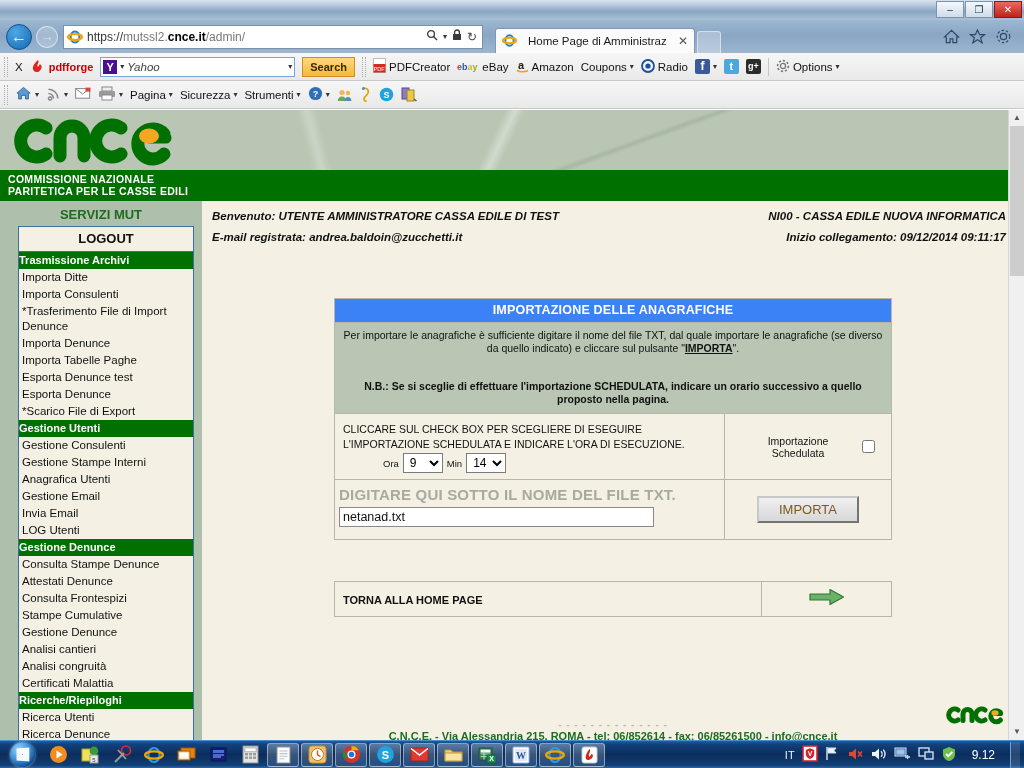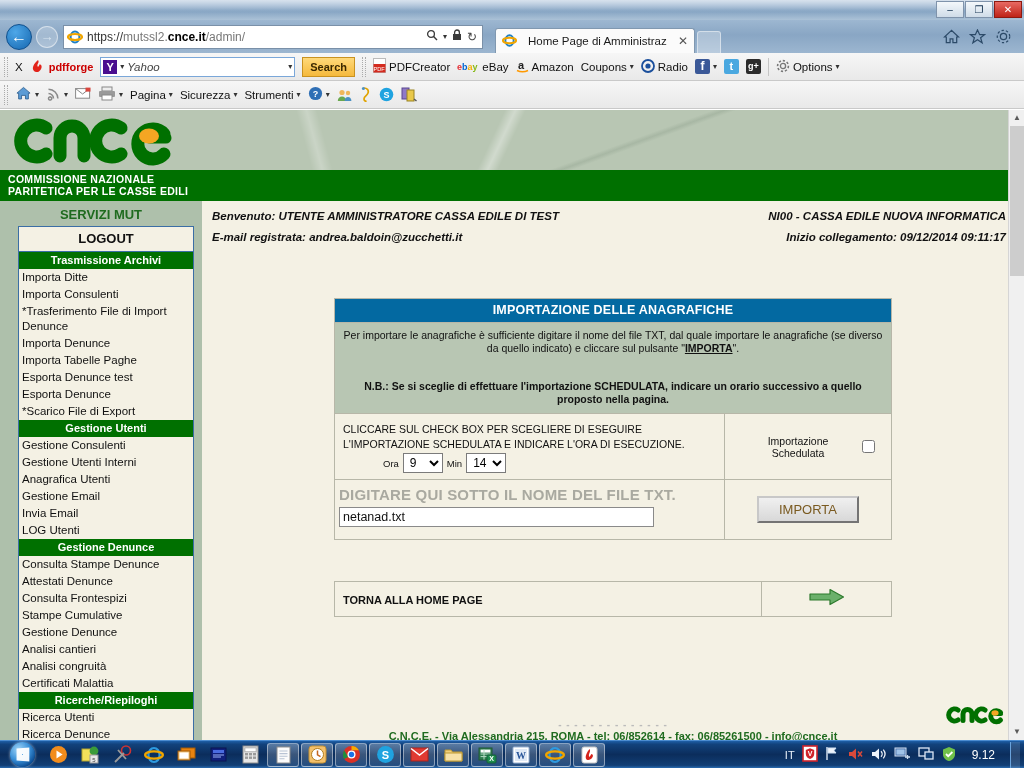--- a/index.html
+++ b/index.html
@@ -140,40 +140,40 @@
   .sb-box {
     margin: 0 8px 0 18px; background: #f4f1e4; border: 1px solid #3b6ea5;
     border-bottom: none;
   }
   .sb-logout {
     text-align: center; font-weight: bold; font-size: 13px; color: #111;
     padding: 4px 0 5px; border-bottom: 1px solid #3b6ea5;
   }
   .sb-head {
     background: #007000; color: #fff; font-weight: bold; font-size: 11px;
-    text-align: center; padding: 2px 0 3px;
+    text-align: left; padding: 2px 0 3px;
   }
   .sb-link {
     font-size: 11.5px; color: #111; padding: 1px 2px 1px 3px; line-height: 15px;
     cursor: pointer;
   }
 
   
   .content { flex: 1; background: #f4f1e4; position: relative; }
   .welcome {
     padding: 9px 18px 4px 10px; font-size: 11.5px; font-weight: bold; color: #111; font-style: italic;
   }
   .wrow { display: flex; justify-content: space-between; margin-bottom: 9px; }
   .wrow .right { text-align: right; }
 
   .form-wrap { margin: 42px auto 0; width: 558px; }
   .tbl { width: 100%; border: 1px solid #9a9a8c; border-collapse: collapse; background: #f4f1e4; }
   .tbl td { border: 1px solid #b7b7a8; padding: 0; vertical-align: top; }
   .tbl-title {
-    background: #0369a1; color: #fff; text-align: center; font-weight: bold;
+    background: #3b82f6; color: #fff; text-align: center; font-weight: bold;
     font-size: 12.5px; padding: 4px 0 5px; letter-spacing: .2px;
   }
   .tbl-desc {
     background: #b8c6b3; text-align: center; font-size: 10.5px; color: #111;
     padding: 6px 8px 7px; line-height: 13px;
   }
   .tbl-desc .nb { font-weight: bold; display:block; margin-top: 25px; }
   .tbl-desc u { text-decoration: underline; font-weight:bold;}
   .cellL { width: 390px; padding: 8px 8px 6px 8px !important; }
   .cellR { padding: 16px !important; text-align: center; vertical-align: middle !important; }
@@ -542,21 +542,21 @@
               <div class="sb-link">Importa Ditte</div>
               <div class="sb-link">Importa Consulenti</div>
               <div class="sb-link">*Trasferimento File di Import Denunce</div>
               <div class="sb-link">Importa Denunce</div>
               <div class="sb-link">Importa Tabelle Paghe</div>
               <div class="sb-link">Esporta Denunce test</div>
               <div class="sb-link">Esporta Denunce</div>
               <div class="sb-link">*Scarico File di Export</div>
               <div class="sb-head">Gestione Utenti</div>
               <div class="sb-link">Gestione Consulenti</div>
-              <div class="sb-link">Gestione Utenti Interni</div>
+              <div class="sb-link">Gestione Stampe Interni</div>
               <div class="sb-link">Anagrafica Utenti</div>
               <div class="sb-link">Gestione Email</div>
               <div class="sb-link">Invia Email</div>
               <div class="sb-link">LOG Utenti</div>
               <div class="sb-head">Gestione Denunce</div>
               <div class="sb-link">Consulta Stampe Denunce</div>
               <div class="sb-link">Attestati Denunce</div>
               <div class="sb-link">Consulta Frontespizi</div>
               <div class="sb-link">Stampe Cumulative</div>
               <div class="sb-link">Gestione Denunce</div>

